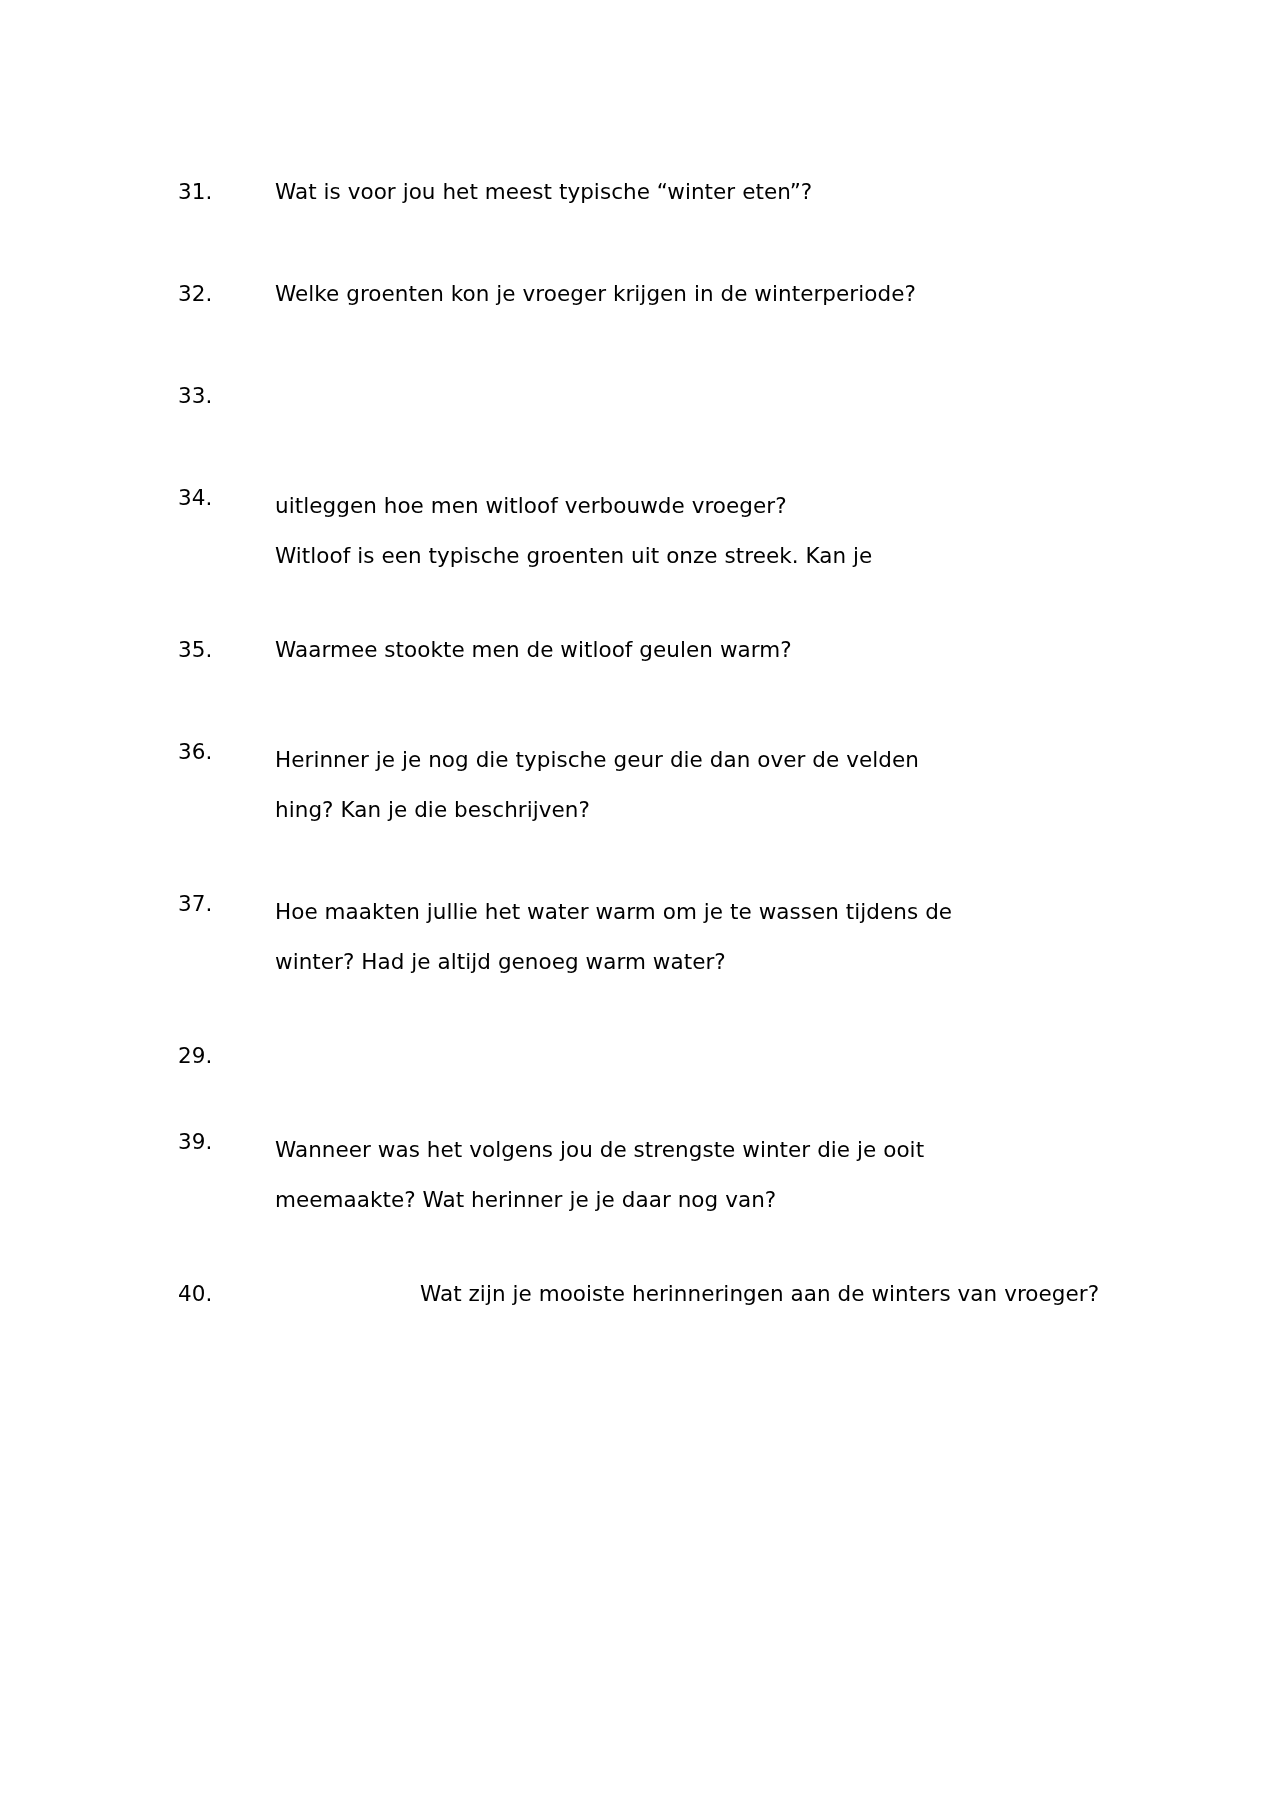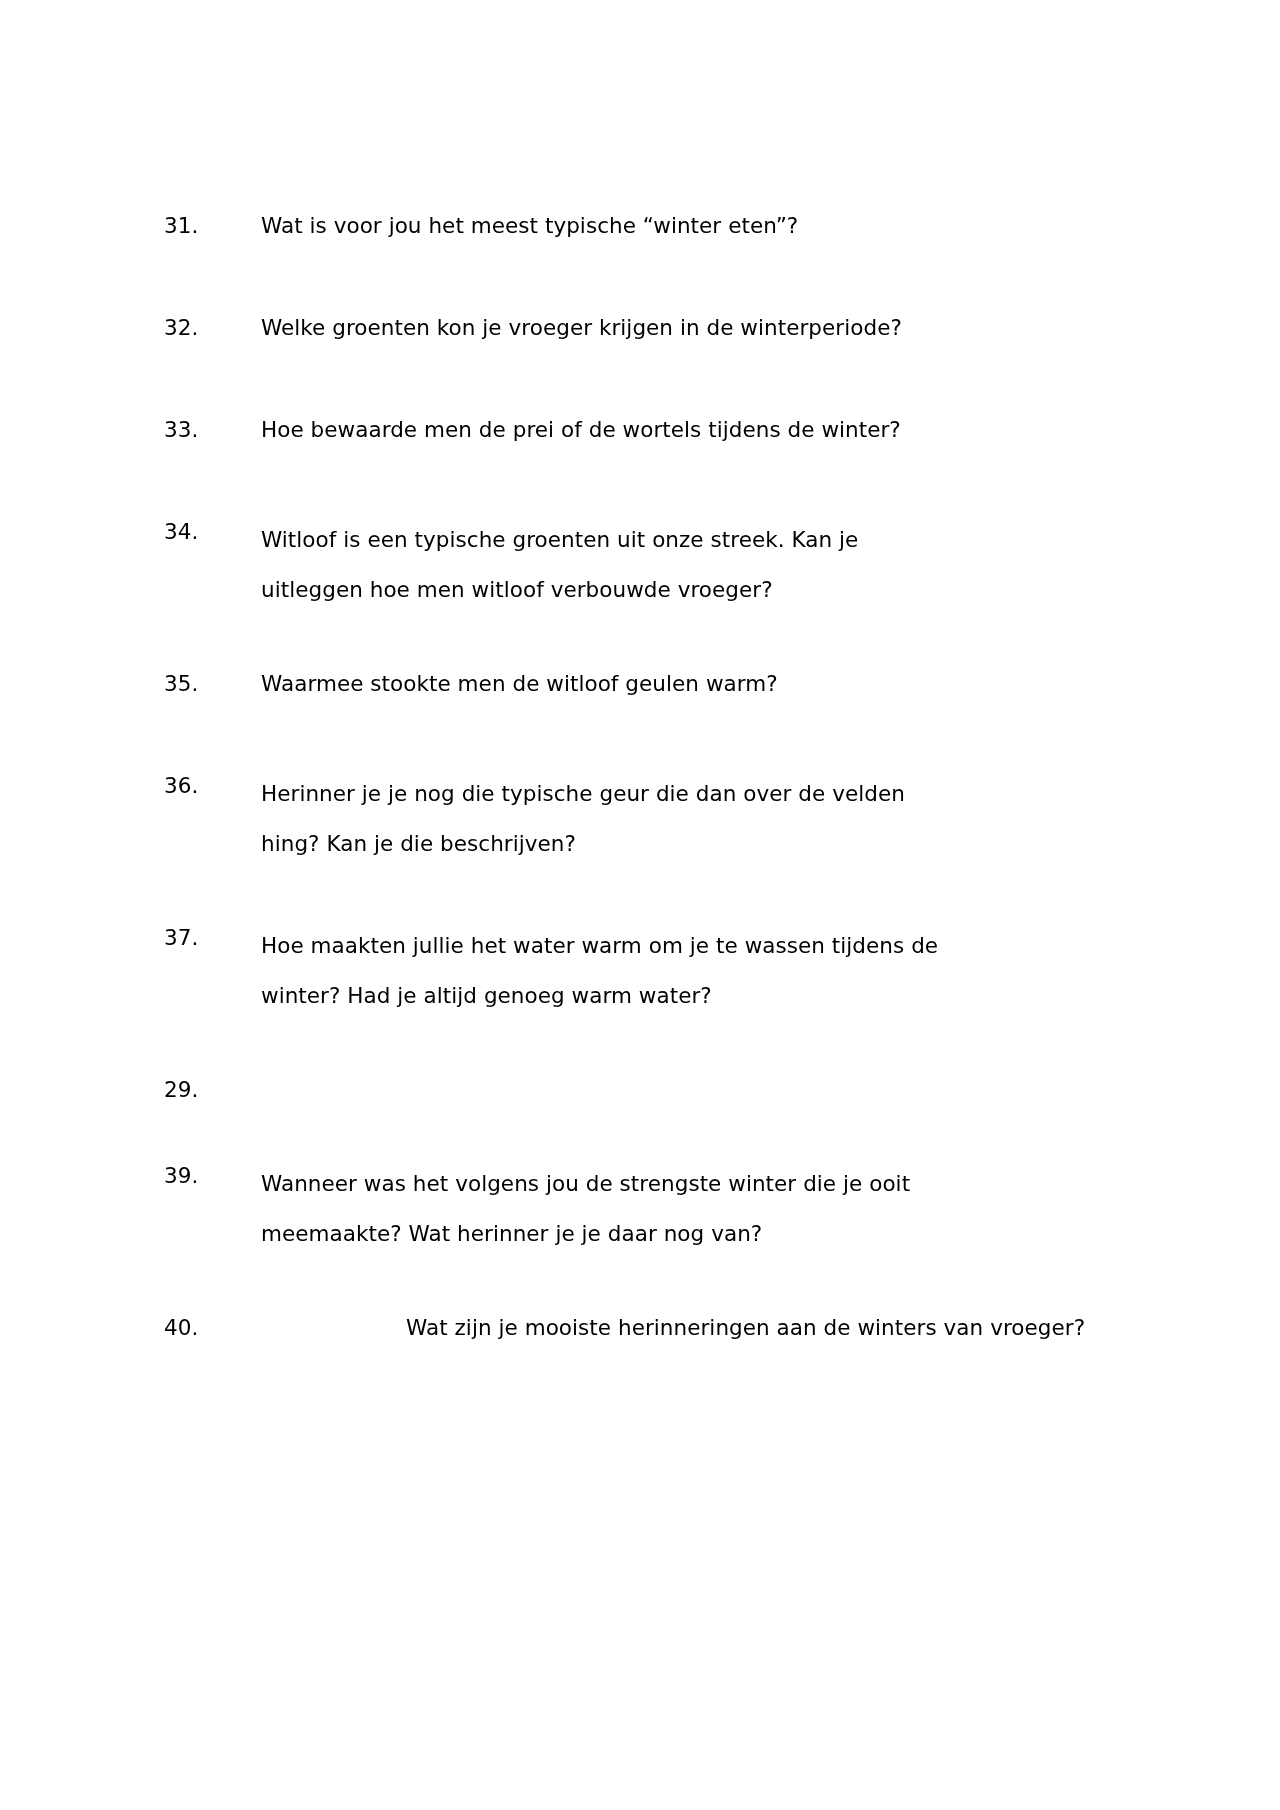--- a/index.html
+++ b/index.html
@@ -16,24 +16,23 @@
     background: #ffffff;
     margin: 0 auto;
     overflow: hidden;
     font-family: "DejaVu Sans", "Liberation Sans", sans-serif;
     color: #000000;
     -webkit-font-smoothing: antialiased;
   }
 
   .content {
     position: absolute;
-    left: 164px;
+    left: 178px;
     top: 175px;
     width: 960px;
-    margin-top: 34px;
   }
 
   .qa-item {
     display: flex;
     align-items: flex-start;
     margin-bottom: 52px;
   }
 
   .qa-num {
     flex: 0 0 auto;
@@ -90,30 +89,27 @@
 
     <div class="qa-item single">
       <div class="qa-num">32.</div>
       <div class="qa-text">
         <span class="line">Welke groenten kon je vroeger krijgen in de winterperiode?</span>
       </div>
     </div>
 
     <div class="qa-item single">
       <div class="qa-num">33.</div>
-      <div class="qa-text">
-        <span class="line">Hoe bewaarde men de prei of de wortels tijdens de winter?</span>
-      </div>
     </div>
 
     <div class="qa-item wrapped">
       <div class="qa-num">34.</div>
       <div class="qa-text">
+        <span class="line">uitleggen hoe men witloof verbouwde vroeger?</span>
         <span class="line">Witloof is een typische groenten uit onze streek. Kan je</span>
-        <span class="line">uitleggen hoe men witloof verbouwde vroeger?</span>
       </div>
     </div>
 
     <div class="qa-item single">
       <div class="qa-num">35.</div>
       <div class="qa-text">
         <span class="line">Waarmee stookte men de witloof geulen warm?</span>
       </div>
     </div>
 

